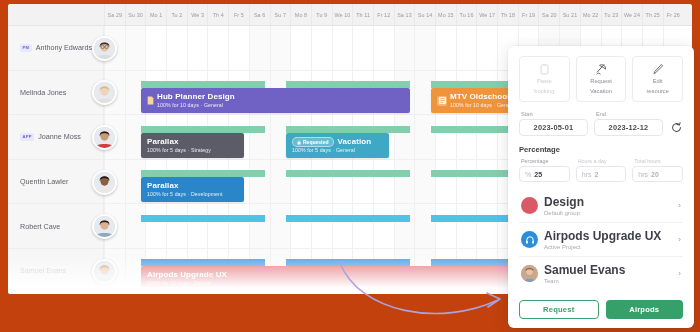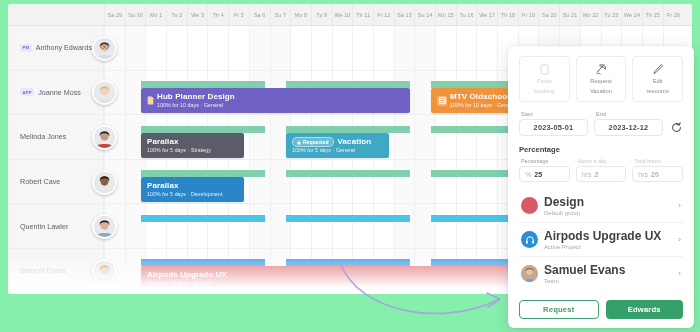--- a/index.html
+++ b/index.html
@@ -2,21 +2,21 @@
 <html><head>
 <meta charset="utf-8">
 <style>
   * { box-sizing: border-box; margin: 0; padding: 0; }
   html, body {
     width: 700px; height: 332px;
     font-family: "Liberation Sans", sans-serif;
     background: #ffffff;
     overflow: hidden;
   }
-  .app { position: relative; width: 700px; height: 332px; background:#86efac; }
+  .app { position: relative; width: 700px; height: 332px; background:#c2410c; }
 
   
   .scheduler {
     position:absolute; left:8px; top:4px; width:684px; height:290px;
     background:#fff; border-radius:3px; overflow:hidden;
   }
   .sched-head {
     display:flex; height:22px; background:#f2f2f3;
     border-bottom:1px solid #e4e4e6;
   }
@@ -191,31 +191,31 @@
 
     <div class="sched-body">
 
       <div class="names-col">
         <div id="nameRows">
             <div class="name-row">
               <span class="name-badge">PM</span>
               <span class="name-text">Anthony Edwards</span>
             </div>
             <div class="name-row">
+              <span class="name-text">Melinda Jones</span>
+            </div>
+            <div class="name-row">
               <span class="name-badge">APP</span>
               <span class="name-text">Joanne Moss</span>
             </div>
             <div class="name-row">
-              <span class="name-text">Melinda Jones</span>
+              <span class="name-text">Quentin Lawler</span>
             </div>
             <div class="name-row">
               <span class="name-text">Robert Cave</span>
-            </div>
-            <div class="name-row">
-              <span class="name-text">Quentin Lawler</span>
             </div>
             <div class="name-row">
               <span class="name-text muted">Samuel Evans</span>
             </div>
           </div>
       </div>
 
       <div class="grid-col">
         <div class="grid-lines" id="gridLines">
             <div class="g-cell weekend"></div>
@@ -526,16 +526,16 @@
         <span class="li-txt">
           <span class="li-title" style="display:block">Samuel Evans</span>
           <span class="li-sub" style="display:block">Team</span>
         </span>
         <span class="chev">›</span>
       </div>
     </div>
 
     <div class="panel-foot">
       <div class="btn ghost">Request</div>
-      <div class="btn solid">Edwards</div>
+      <div class="btn solid">Airpods</div>
     </div>
   </div>
 </div>
 
 </body></html>

